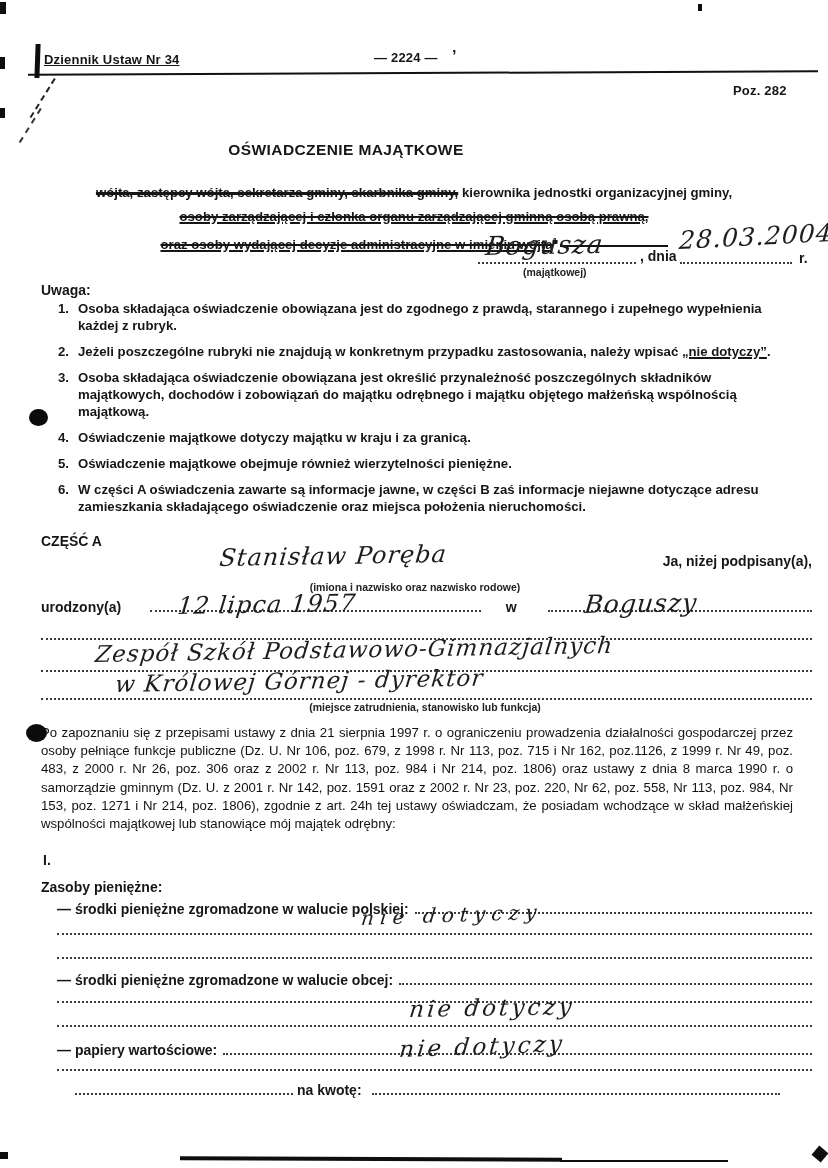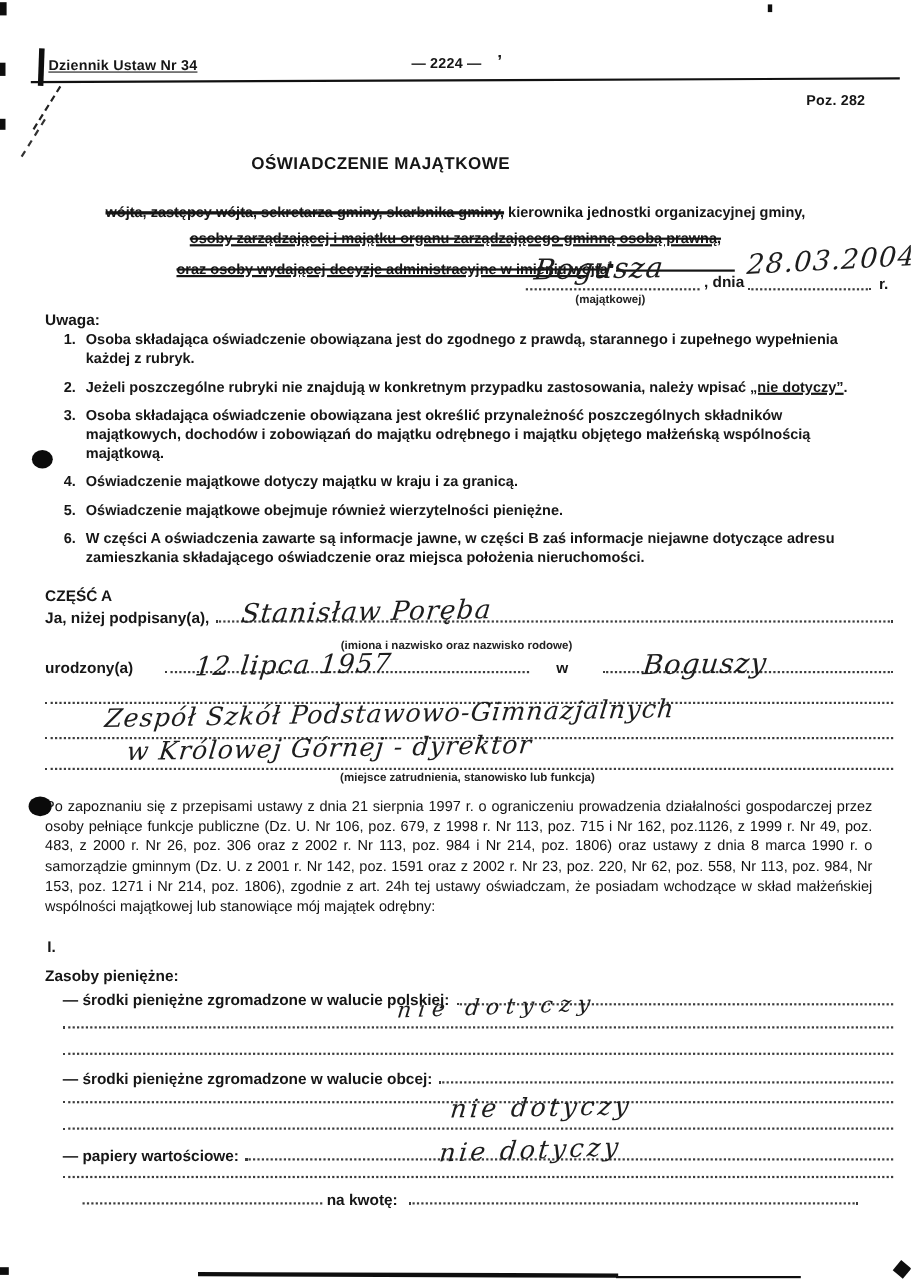--- a/index.html
+++ b/index.html
@@ -58,21 +58,21 @@
 
   <div class="abs hdr" style="left:44px;top:52px;text-decoration:underline;">Dziennik Ustaw Nr 34</div>
   <div class="abs hdr" style="left:374px;top:50px;">— 2224 —</div>
   <div class="abs hdr" style="left:733px;top:48px;margin-top:35px;">Poz. 282</div>
   <div class="abs rule" style="left:28px;top:72px;right:10px;transform:rotate(-0.25deg);"></div>
 
   <div class="abs title c" style="left:0;top:141px;width:692px;">OŚWIADCZENIE MAJĄTKOWE</div>
 
   <div class="abs sub c" style="left:30px;top:181px;width:768px;">
     <div><span class="strike">wójta, zastępcy wójta, sekretarza gminy, skarbnika gminy,</span><span> kierownika jednostki organizacyjnej gminy,</span></div>
-    <div><span class="strike-u">osoby zarządzającej i majątku organu zarządzającego gminną osobą prawną,</span></div>
+    <div><span class="strike-u">osoby zarządzającej i członka organu zarządzającej gminną osobą prawną,</span></div>
     <div><span class="strike-u">oraz osoby wydającej decyzje administracyjne w imieniu wójta</span><sup class="strike" style="font-size:9px;">1</sup><span class="dash-after"></span></div>
   </div>
 
   <div class="abs hw" style="left:484px;top:231px;font-size:26px;">Bogusza</div>
   <div class="abs dotline" style="left:478px;top:262px;width:158px;"></div>
   <div class="abs cap" style="left:523px;top:266px;">(majątkowej)</div>
   <div class="abs lbl" style="left:640px;top:248px;">, dnia</div>
   <div class="abs hw" style="left:678px;top:226px;font-size:25px;transform:skewX(-7deg) rotate(-3deg);">28.03.2004</div>
   <div class="abs dotline" style="left:680px;top:262px;width:112px;"></div>
   <div class="abs lbl" style="left:799px;top:250px;">r.</div>
@@ -102,21 +102,21 @@
     <div class="notes-item note">
       <span class="notes-num">6.</span>
       <span class="notes-txt">W części A oświadczenia zawarte są informacje jawne, w części B zaś informacje niejawne dotyczące adresu zamieszkania składającego oświadczenie oraz miejsca położenia nieruchomości.</span>
     </div>
   </div>
 
   <div class="abs hole" style="left:29px;top:409px;"></div>
 
   <div class="abs lbl" style="left:41px;top:533px;font-size:14px;">CZĘŚĆ A</div>
 
-  <div class="abs row" style="left:41px;top:553px;right:16px;">
+  <div class="abs row" style="left:41px;top:553px;right:16px;flex-direction:column;">
     <span class="lbl nowrap">Ja, niżej podpisany(a),</span>
     <span class="leader"></span>
   </div>
   <div class="abs hw" style="left:218px;top:544px;font-size:24px;">Stanisław Poręba</div>
   <div class="abs cap" style="left:255px;top:581px;width:320px;text-align:center;">(imiona i nazwisko oraz nazwisko rodowe)</div>
 
   <div class="abs row" style="left:41px;top:599px;right:16px;gap:23px;">
     <span class="lbl nowrap">urodzony(a)</span>
     <span class="leader" style="flex-grow:5;"></span>
     <span class="lbl nowrap" style="margin:0 2px;">w</span>

